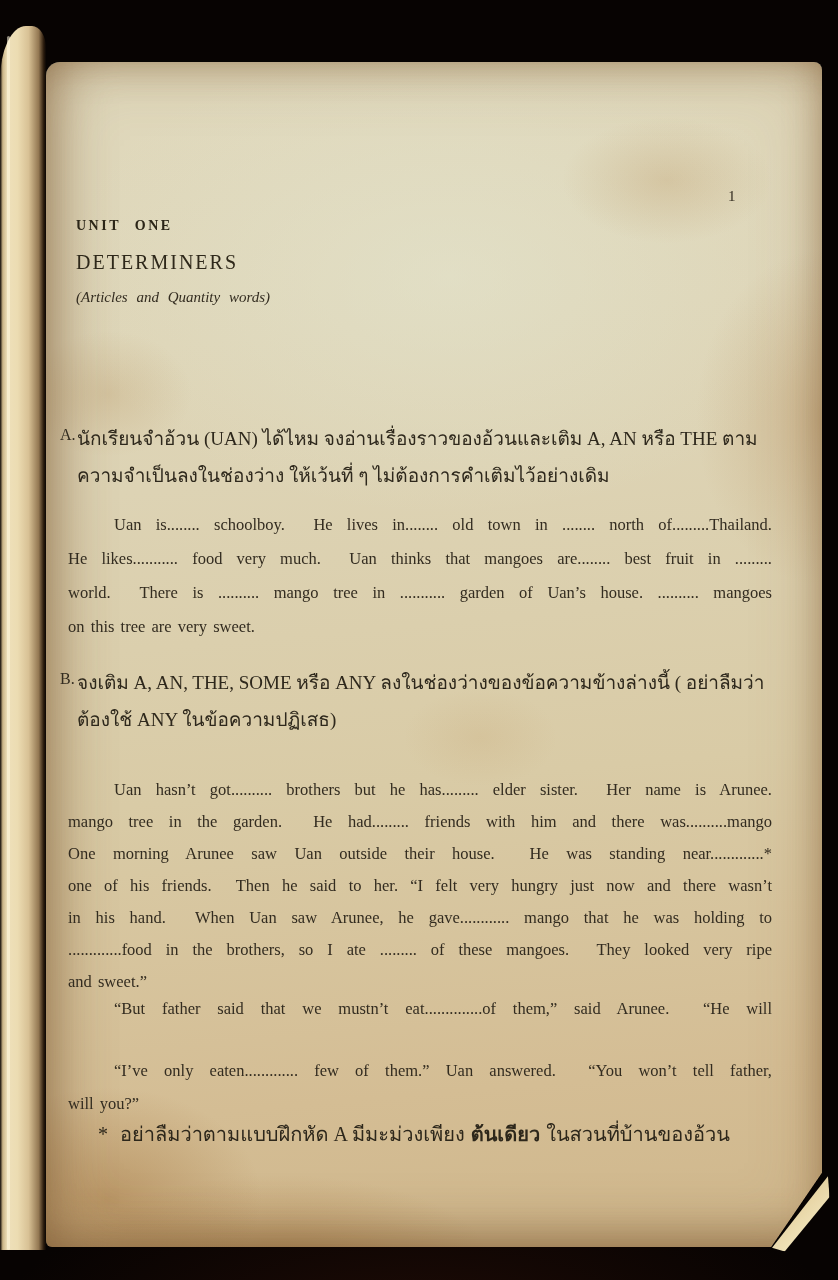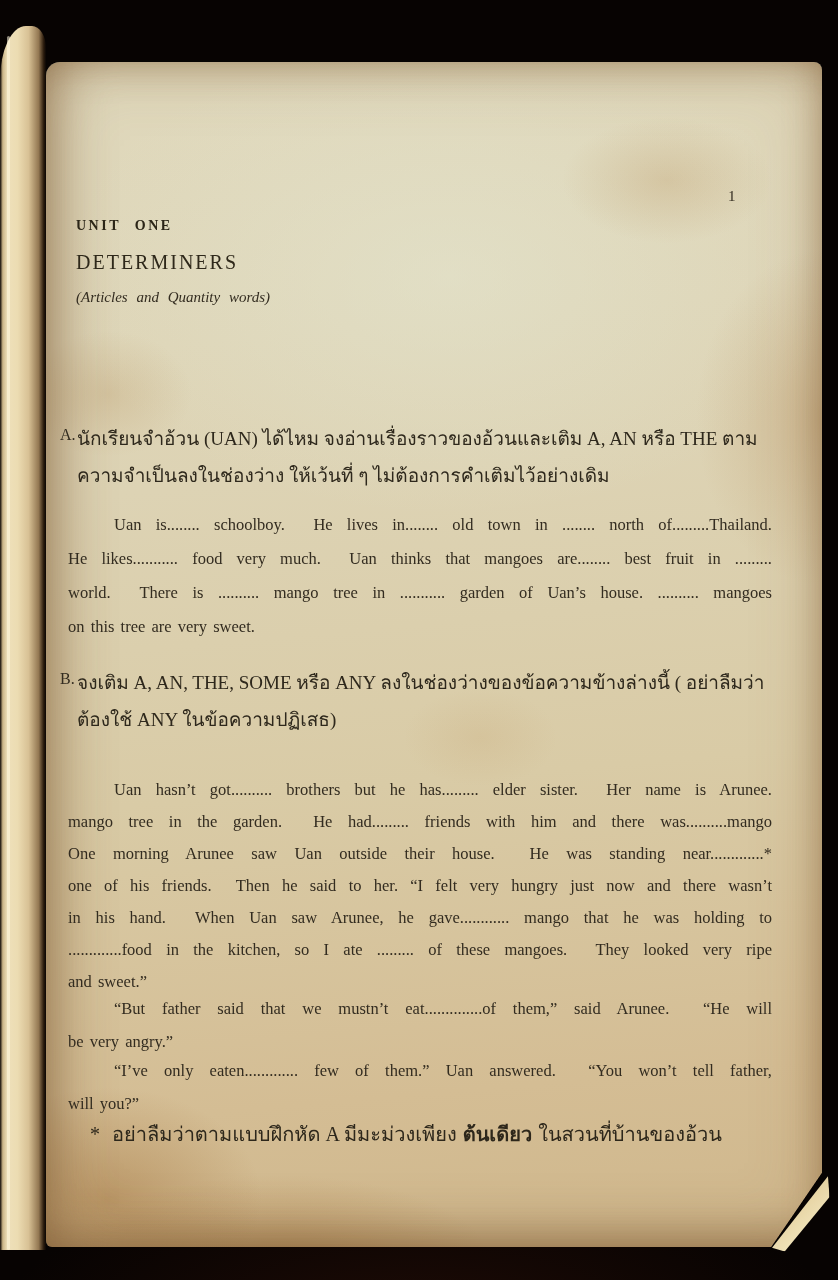--- a/index.html
+++ b/index.html
@@ -74,21 +74,21 @@
   .secA{left:14px;top:358px;}
   .secB{left:14px;top:602px;}
   .sec-label{left:0;top:6px;font-size:16px;}
   .paraA{left:22px;top:446px;}
   .paraA .eline{line-height:34px;}
   .paraB{left:22px;top:712px;}
   .paraB .eline{line-height:32px;}
   .para2{left:22px;top:930px;}
   .para3{left:22px;top:992px;}
   .para2 .eline,.para3 .eline{line-height:33px;}
-  .footnote{left:44px;top:1056px;width:700px;white-space:nowrap;}
+  .footnote{left:52px;top:1056px;width:700px;white-space:nowrap;}
   .footnote span{position:static;font-size:20px;color:#2d271b;}
   .fn-marker{font-size:18px;margin-right:12px;}
   .fn-emph{font-weight:bold;margin:0 6px;}
 </style>
 </head>
 <body>
 
 <div class="prev-pages"></div>
 
 <div class="page">
@@ -120,27 +120,26 @@
     <div class="tline">จงเติม A, AN, THE, SOME หรือ ANY ลงในช่องว่างของข้อความข้างล่างนี้   ( อย่าลืมว่า</div>
     <div class="tline">ต้องใช้ ANY ในข้อความปฏิเสธ)</div>
   </div>
 
   <div class="para paraB">
     <div class="eline j ind">Uan hasn’t got.......... brothers but he has......... elder sister.  Her name is Arunee.</div>
     <div class="eline j">mango tree in the garden.  He had......... friends with him and there was..........mango</div>
     <div class="eline j">One morning Arunee saw Uan outside their house.  He was standing near.............*</div>
     <div class="eline j">one of his friends.  Then he said to her. “I felt very hungry just now and there wasn’t</div>
     <div class="eline j">in his hand.  When Uan saw Arunee, he gave............ mango that he was holding to</div>
-    <div class="eline j">.............food in the kitchen, so I ate ......... of these mangoes.  They looked very ripe</div>
+    <div class="eline j">.............food in the brothers, so I ate ......... of these mangoes.  They looked very ripe</div>
     <div class="eline">and sweet.”</div>
   </div>
 
   <div class="para para2">
     <div class="eline j ind">“But father said that we mustn’t eat..............of them,” said Arunee.  “He will</div>
-    <div class="eline">be very angry.”</div>
   </div>
 
   <div class="para para3">
     <div class="eline j ind">“I’ve only eaten............. few of them.” Uan answered.  “You won’t tell father,</div>
     <div class="eline">will you?”</div>
   </div>
 
   <div class="footnote">
     <span class="fn-marker">*</span><span>อย่าลืมว่าตามแบบฝึกหัด A มีมะม่วงเพียง</span><span class="fn-emph">ต้นเดียว</span><span>ในสวนที่บ้านของอ้วน</span>
   </div>

